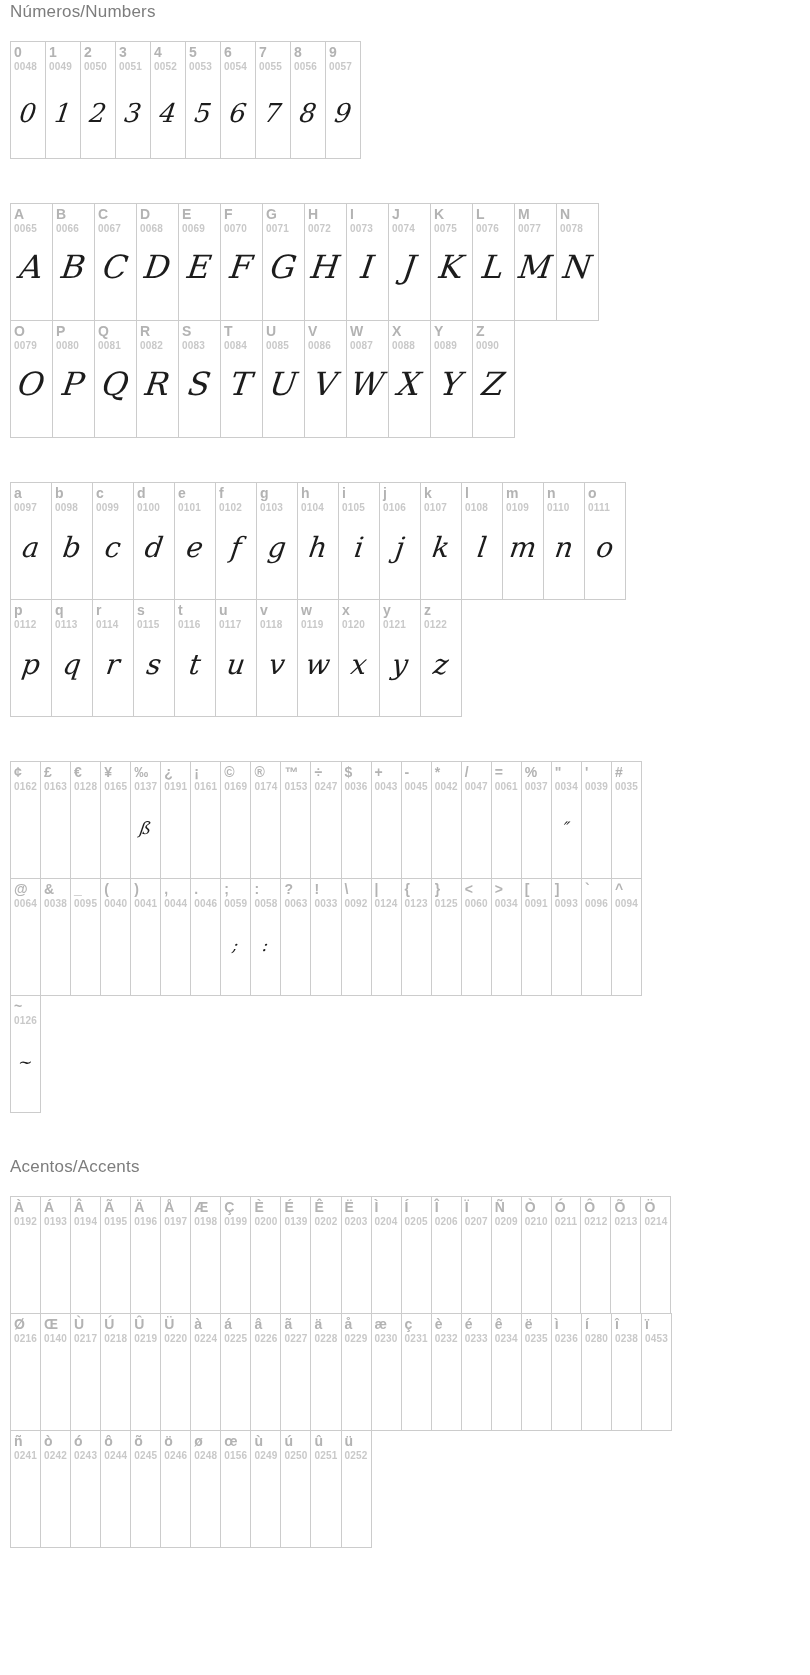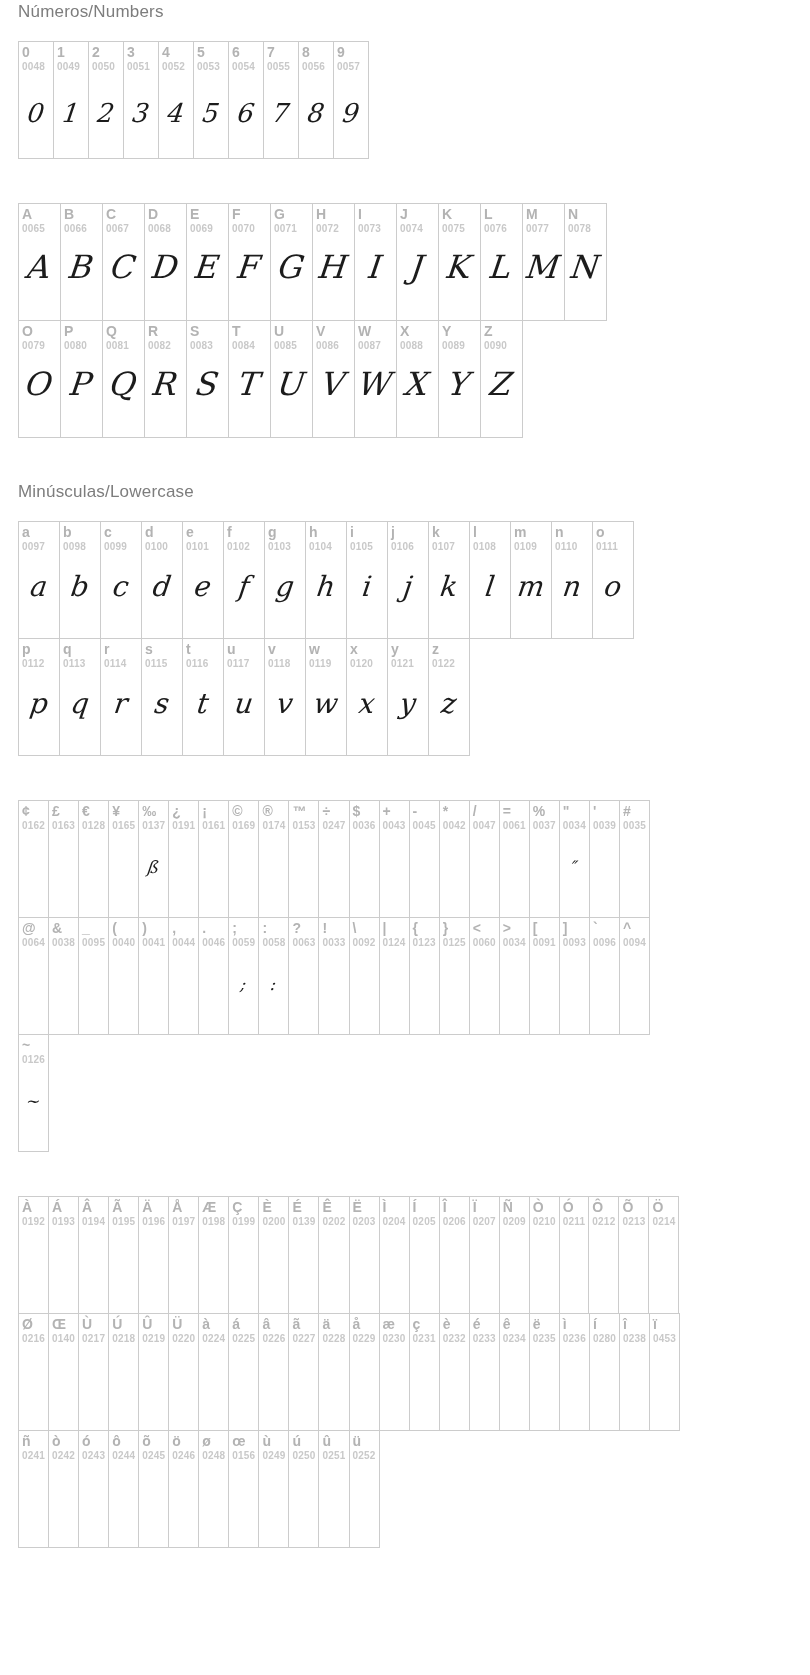--- a/index.html
+++ b/index.html
@@ -2,21 +2,21 @@
 <html><head>
 <meta charset="utf-8">
 <style>
   html,body{margin:0;padding:0;background:#ffffff;}
   body{
     width:810px;height:1675px;overflow:hidden;box-sizing:border-box;
     padding:2px 0 0 10px;
     font-family:"Liberation Sans", sans-serif;
     -webkit-font-smoothing:antialiased;
   }
-  .section{margin:0 0 44px 8px;}
+  .section{margin:0 0 44px 0;}
   .section-title{
     font-size:17px;line-height:20px;color:#7d7d7d;
     margin:0 0 19px 0;font-weight:400;letter-spacing:.2px;
   }
   .row{display:flex;align-items:stretch;}
   .row + .row{margin-top:-1px;}
   .cell{
     position:relative;box-sizing:border-box;
     height:118px;border:1px solid #cccccc;background:#ffffff;
     flex:0 0 auto;
@@ -237,21 +237,20 @@
           <div class="cell-glyph">Y</div>
         </div>
         <div class="cell">
           <div class="cell-label">Z</div>
           <div class="cell-code">0090</div>
           <div class="cell-glyph">Z</div>
         </div>
       </div>
     </div>
     <div class="section sec-lower">
-      <div class="section-title">Minúsculas/Lowercase</div>
       <div class="row">
         <div class="cell">
           <div class="cell-label">a</div>
           <div class="cell-code">0097</div>
           <div class="cell-glyph">a</div>
         </div>
         <div class="cell">
           <div class="cell-label">b</div>
           <div class="cell-code">0098</div>
           <div class="cell-glyph">b</div>
@@ -559,20 +558,21 @@
       </div>
       <div class="row">
         <div class="cell">
           <div class="cell-label">~</div>
           <div class="cell-code">0126</div>
           <div class="cell-glyph">~</div>
         </div>
       </div>
     </div>
     <div class="section sec-accents">
+      <div class="section-title">Acentos/Accents</div>
       <div class="row">
         <div class="cell">
           <div class="cell-label">À</div>
           <div class="cell-code">0192</div>
         </div>
         <div class="cell">
           <div class="cell-label">Á</div>
           <div class="cell-code">0193</div>
         </div>
         <div class="cell">

